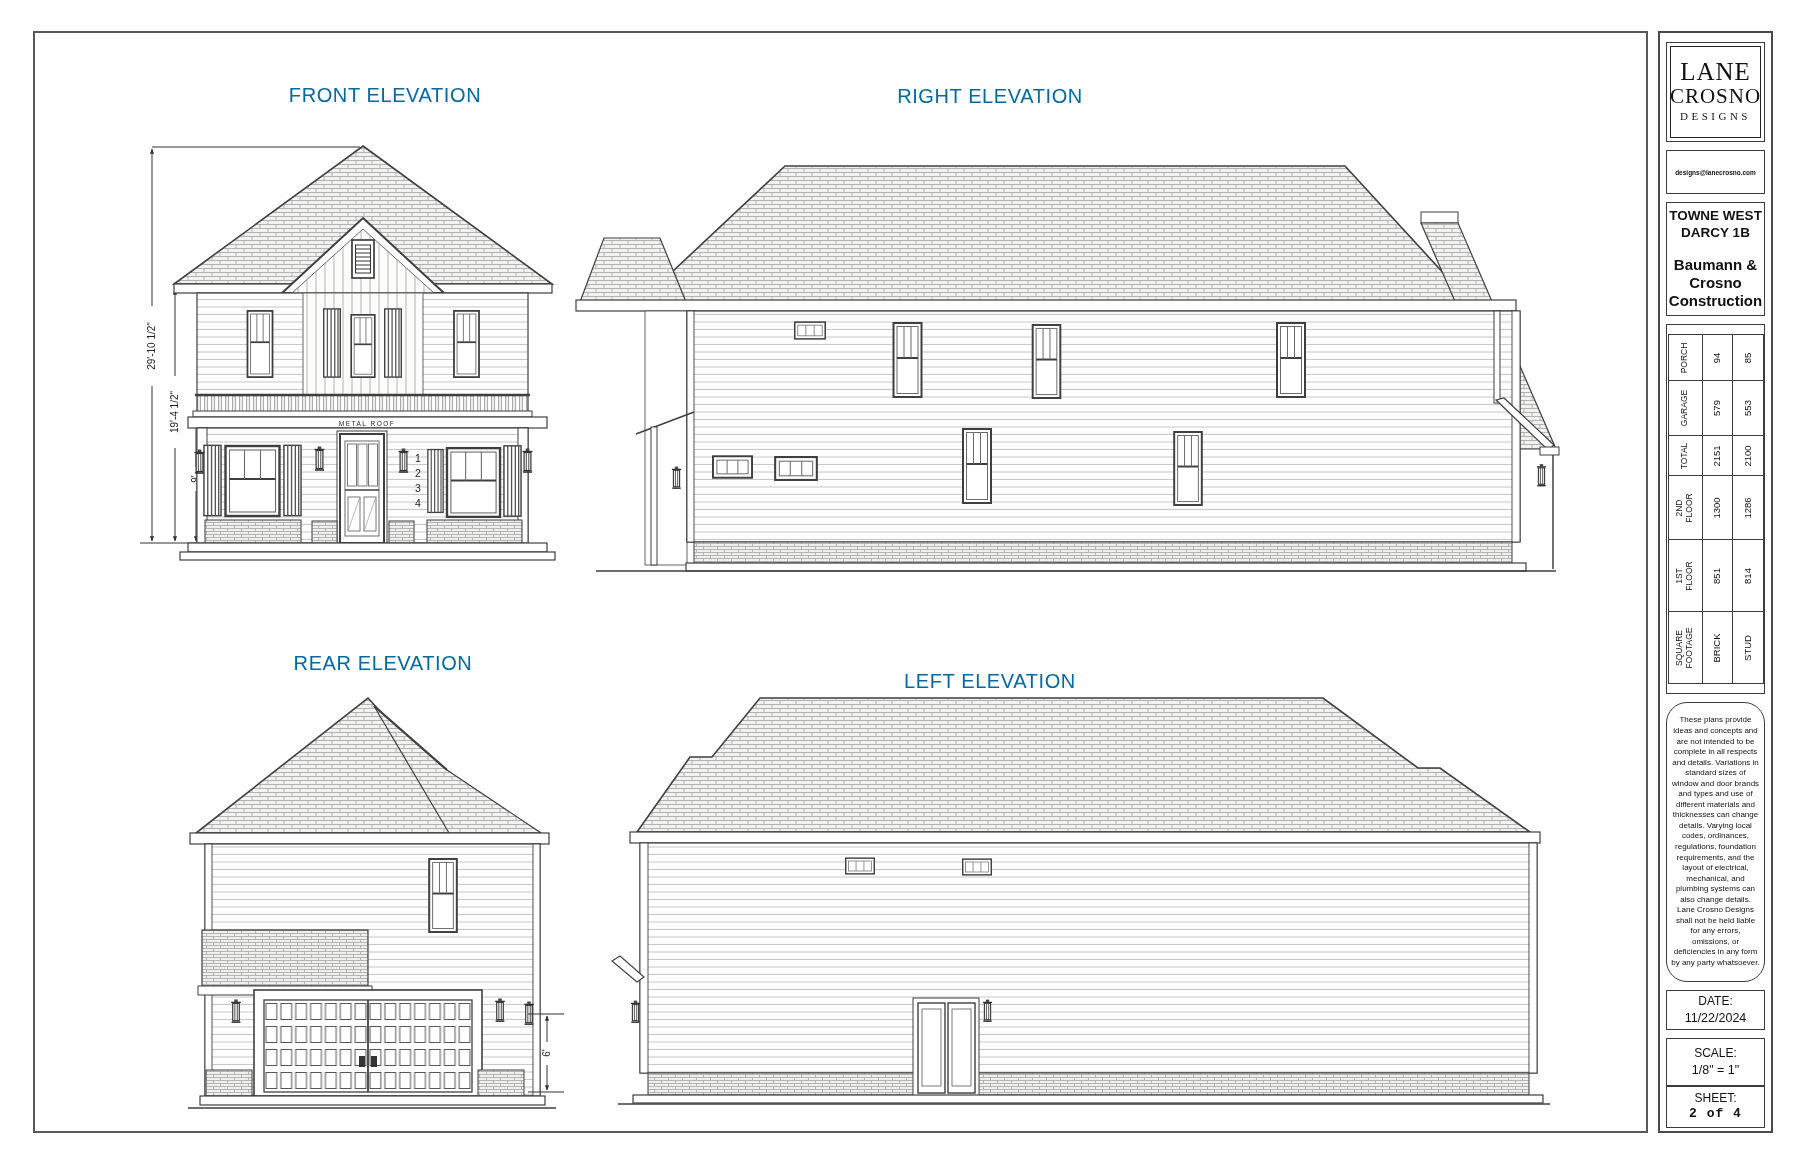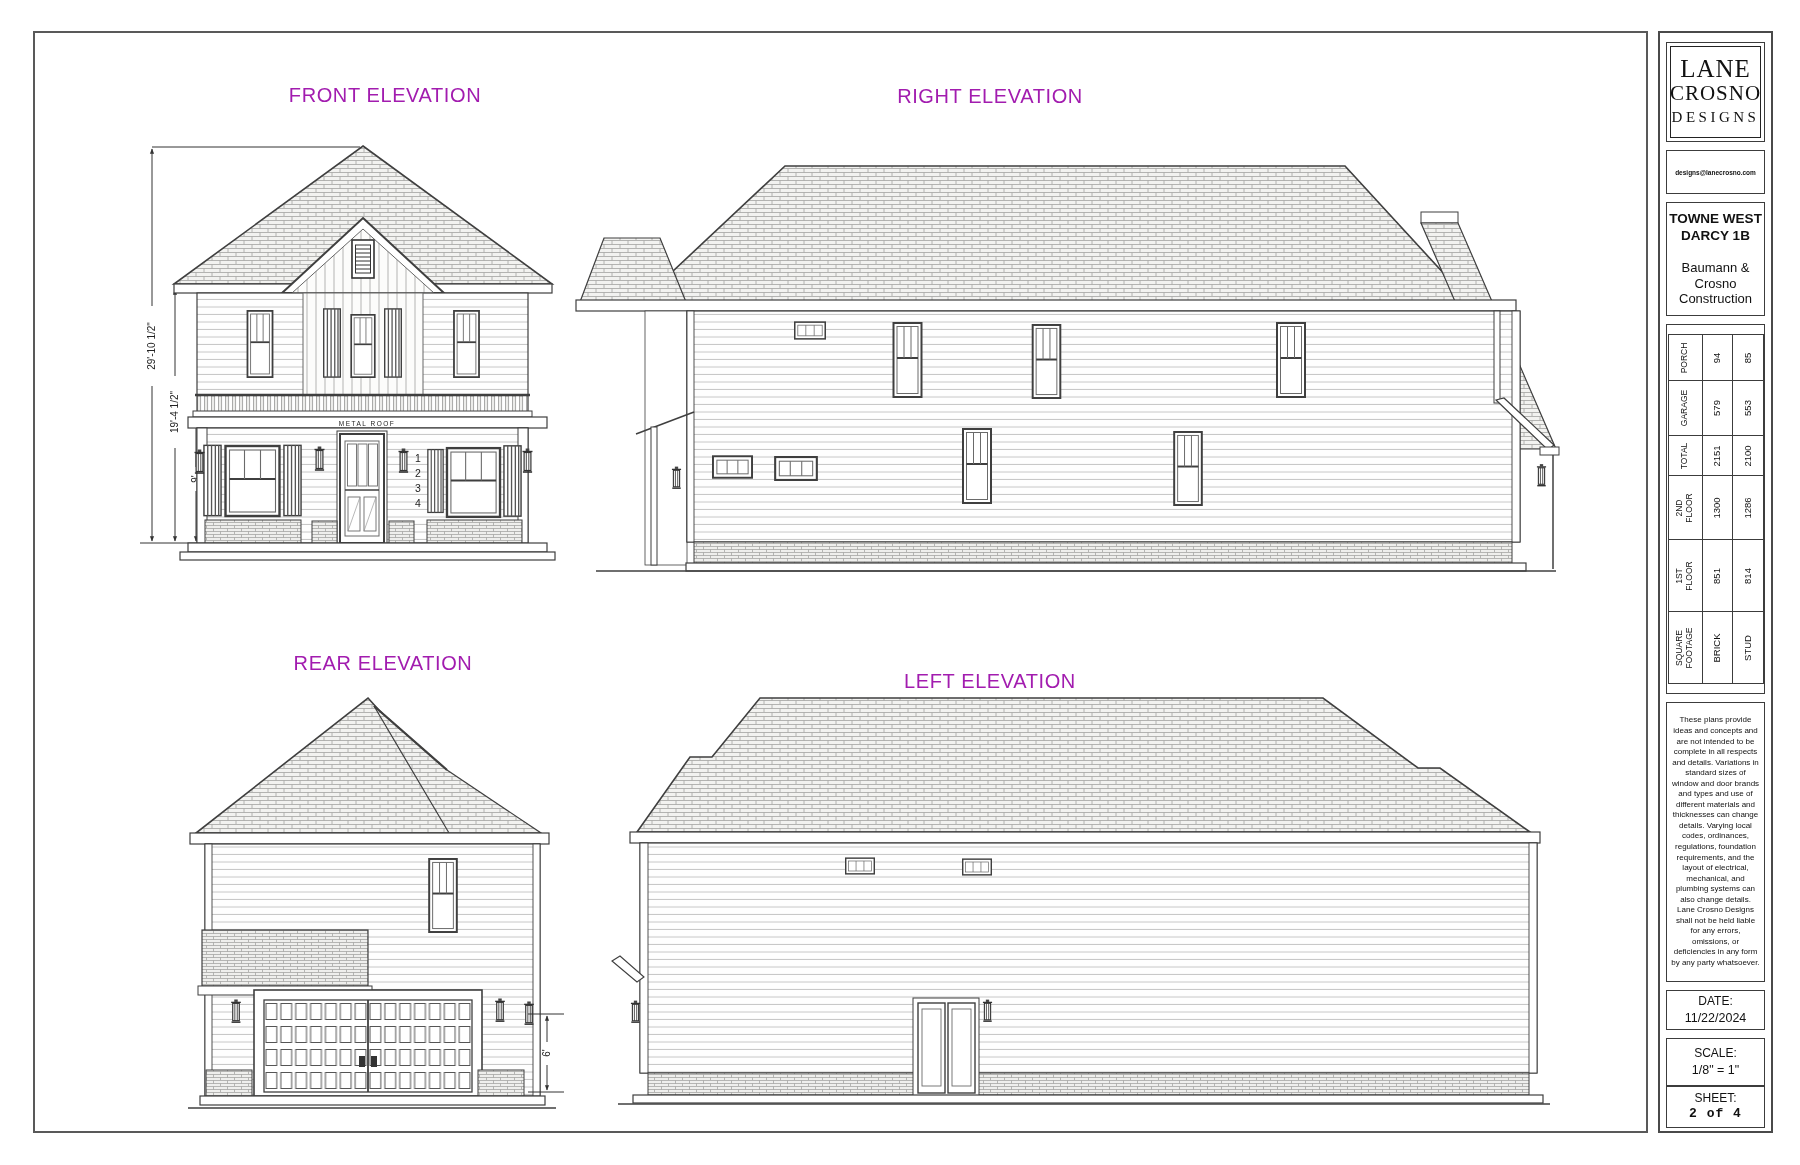--- a/index.html
+++ b/index.html
@@ -8,50 +8,50 @@
   
   #draw-frame{position:absolute;left:33px;top:31px;width:1615px;height:1102px;
     border:2px solid #595959;box-sizing:border-box;background:#fff;}
   #tb-frame{position:absolute;left:1658px;top:31px;width:115px;height:1102px;
     border:2px solid #4a4a4a;box-sizing:border-box;background:#fff;}
 
   
   #elevsvg{position:absolute;left:33px;top:31px;width:1615px;height:1102px;}
 
   
-  .el-title{position:absolute;transform:translate(-50%,-50%);font-size:20px;color:#a21caf;
+  .el-title{position:absolute;transform:translate(-50%,-50%);font-size:20px;color:#0369a1;
     letter-spacing:.6px;white-space:nowrap;}
 
   
   #house-no{position:absolute;left:412px;top:452px;writing-mode:vertical-rl;text-orientation:upright;
     font-size:10.5px;letter-spacing:3px;color:#222;}
 
   
   .tb-box{position:absolute;left:6px;right:6px;border:1.3px solid #3c3c3c;background:#fff;
     box-sizing:border-box;display:flex;flex-direction:column;align-items:center;justify-content:center;
     text-align:center;color:#111;}
   #tb-logo{top:9px;height:100px;padding:3px;}
   .logo-inner{border:1.2px solid #222;width:100%;height:100%;box-sizing:border-box;display:flex;
     flex-direction:column;align-items:center;justify-content:center;font-family:"Liberation Serif",serif;}
   .logo-lane{font-size:25px;letter-spacing:1px;line-height:1;}
   .logo-crosno{font-size:21px;letter-spacing:1px;line-height:1.2;text-align:center;}
-  .logo-designs{font-size:15px;letter-spacing:3.5px;line-height:1.4;}
+  .logo-designs{font-size:11px;letter-spacing:3.5px;line-height:1.4;}
   #tb-email{top:117px;height:44px;font-size:6.5px;font-weight:bold;}
   #tb-project{top:169px;height:114px;}
   .proj-name{font-size:13.5px;font-weight:bold;line-height:1.25;}
-  .proj-builder{font-size:13px;font-weight:normal;line-height:1.2;margin-top:15px;}
+  .proj-builder{font-size:15px;font-weight:bold;line-height:1.2;margin-top:15px;}
   #tb-table{top:291px;height:370px;padding:3px;justify-content:center;}
   .sqft{display:grid;grid-template-columns:34px 30px 30px;grid-template-rows:46px 55px 40px 64px 72px 71px;
     border:1.2px solid #3c3c3c;}
   .sq-cell{position:relative;border-right:1.2px solid #3c3c3c;border-bottom:1.2px solid #3c3c3c;}
   .sq-cell.lc{border-right:none;} .sq-cell.lr{border-bottom:none;}
   .sq-cell>span{position:absolute;left:50%;top:50%;transform:translate(-50%,-50%) rotate(-90deg);
     font-size:8.5px;white-space:pre-line;text-align:center;line-height:1.15;color:#111;}
   .sq-cell.val>span{font-size:9.5px;}
-  #tb-disclaimer{top:669px;height:280px;padding:5px 4px;font-size:8px;line-height:1.32;}
+  #tb-disclaimer{top:669px;height:280px;padding:5px 4px;font-size:8px;line-height:1.32;border-radius:21px;}
   #tb-date{top:957px;height:40px;font-size:12px;line-height:1.3;align-items:center;}
   #tb-scale{top:1005px;height:48px;font-size:12px;line-height:1.3;}
   #tb-sheet{top:1053px;height:42px;font-size:12px;line-height:1.3;}
   .tb-val{font-size:12.5px;}
   .sheet-num{font-family:"Liberation Mono",monospace;font-weight:bold;font-size:13px;letter-spacing:1px;}
 
   svg text{font-family:"Liberation Sans",sans-serif;fill:#222;}
 </style>
 </head>
 <body>

